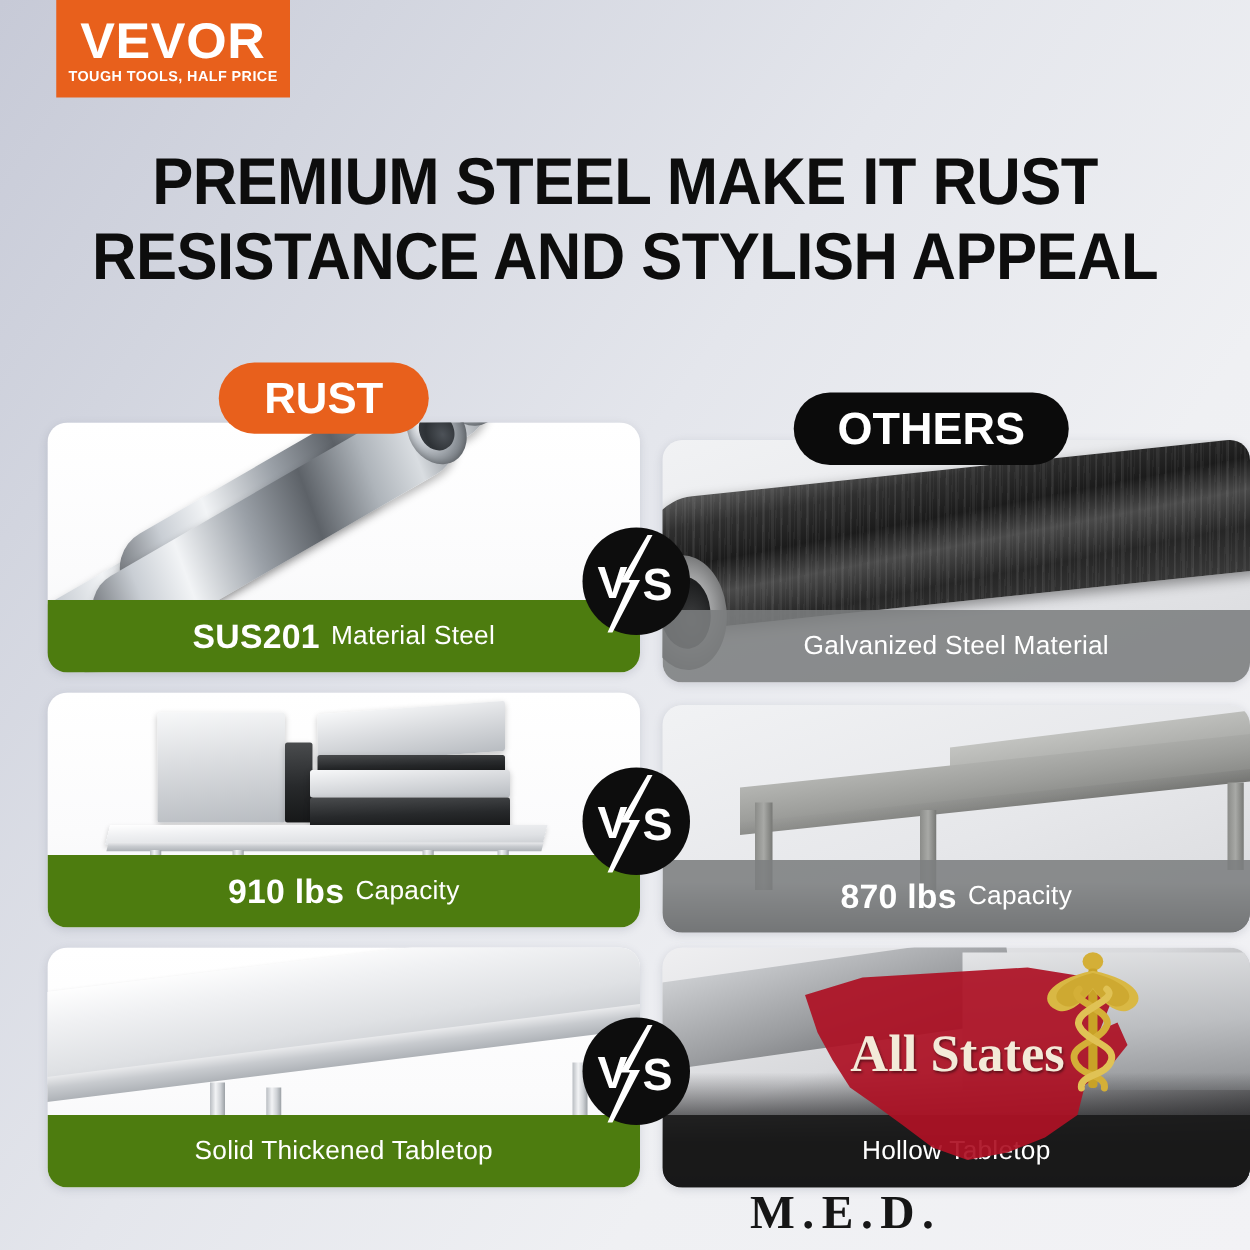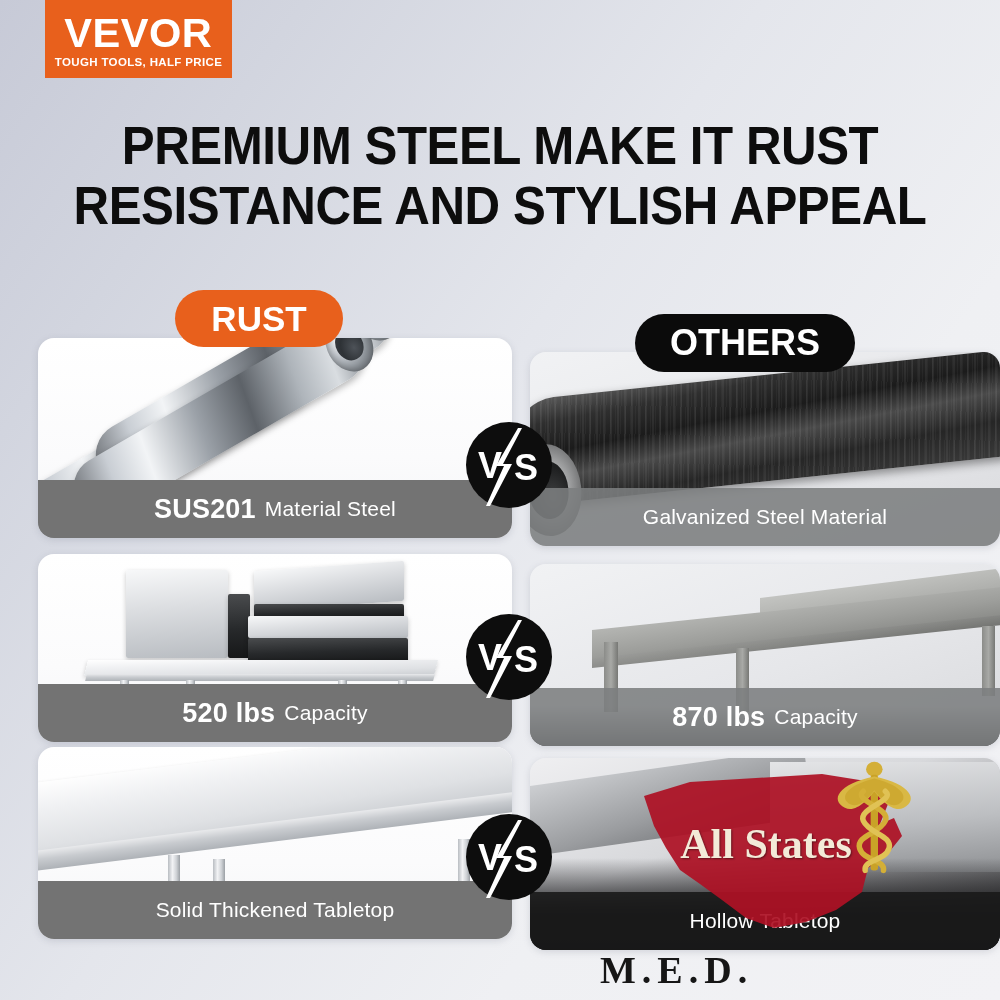--- a/index.html
+++ b/index.html
@@ -47,21 +47,21 @@
   .card.right { left:530px; width:470px; }
 
   .photo { position:absolute; inset:0; overflow:hidden; }
 
   
   .bar {
     position:absolute; left:0; right:0; bottom:0; height:58px;
     display:flex; align-items:center; justify-content:center; gap:9px;
     color:#fff; z-index:4;
   }
-  .bar.ours   { background:#737373; }
+  .bar.ours   { background:#4d7c0f; }
   .bar.others { background:rgba(124,126,128,0.88); }
   .bar.others.dark { background:rgba(26,26,26,0.90); }
   .bar-strong { font-size:27px; font-weight:700; letter-spacing:0.2px; }
   .bar-light  { font-size:21px; font-weight:400; letter-spacing:0.2px; }
 
   
   .pill {
     position:absolute; z-index:12; border-radius:34px;
     display:flex; align-items:center; justify-content:center;
     font-weight:700; color:#fff;
@@ -237,21 +237,21 @@
         <div class="appl" style="left:210px; top:62px;  width:160px; height:22px;"></div>
         <div class="appl dark" style="left:210px; top:84px;  width:160px; height:24px;"></div>
         <div class="tabletop" style="left:48px;  top:106px; width:350px; height:16px; transform:skewX(-14deg);"></div>
         <div class="tableedge" style="left:48px;  top:120px; width:348px; height:7px;  transform:skewX(-14deg);"></div>
         <div class="leg" style="left:82px;  top:126px; height:54px;"></div>
         <div class="leg" style="left:148px; top:126px; height:52px;"></div>
         <div class="leg" style="left:300px; top:126px; height:50px;"></div>
         <div class="leg" style="left:360px; top:126px; height:48px;"></div>
       </div>
       <div class="bar ours">
-        <span class="bar-strong">520 lbs</span>
+        <span class="bar-strong">910 lbs</span>
         <span class="bar-light">Capacity</span>
       </div>
     </div>
 
     <div class="card right" style="top:268px; height:182px;">
       <div class="photo">
         <div class="bg-grey"></div>
         <div class="dullsplash" style="left:230px; top:18px;  width:260px; height:26px; transform:skewY(-7deg);"></div>
         <div class="dulltop" style="left:62px;  top:44px;  width:420px; height:34px; transform:skewY(-6deg);"></div>
         <div class="dulltop" style="left:62px;  top:72px;  width:420px; height:10px; transform:skewY(-6deg); filter:brightness(0.86);"></div>
@@ -270,21 +270,21 @@
       <svg viewBox="0 0 86 86">
         <path d="M52 6 L30 44 L38 44 L20 84 L24 84 L46 42 L37 42 L56 6 Z" fill="#ffffff"></path>
         <text x="24" y="56" font-family="Liberation Sans, sans-serif" font-size="36" font-weight="900" fill="#ffffff" text-anchor="middle">V</text>
         <text x="60" y="58" font-family="Liberation Sans, sans-serif" font-size="36" font-weight="900" fill="#ffffff" text-anchor="middle">S</text>
       </svg>
     </div>
   </div>
 
   <div class="row">
 
-    <div class="card left" style="top:451px; height:192px;">
+    <div class="card left" style="top:462px; height:192px;">
       <div class="photo">
         <div class="bg-white"></div>
         <div class="tabletop" style="left:-60px; top:6px;   width:600px; height:74px; transform:skewY(-7deg); border-radius:4px;"></div>
         <div class="tableedge" style="left:-60px; top:74px;  width:600px; height:20px; transform:skewY(-7deg);"></div>
         <div class="leg" style="left:130px; top:108px; height:46px; width:12px;"></div>
         <div class="leg" style="left:175px; top:112px; height:42px; width:12px;"></div>
         <div class="leg" style="left:420px; top:92px;  height:44px; width:12px;"></div>
       </div>
       <div class="bar ours">
         <span class="bar-light">Solid Thickened Tabletop</span>

